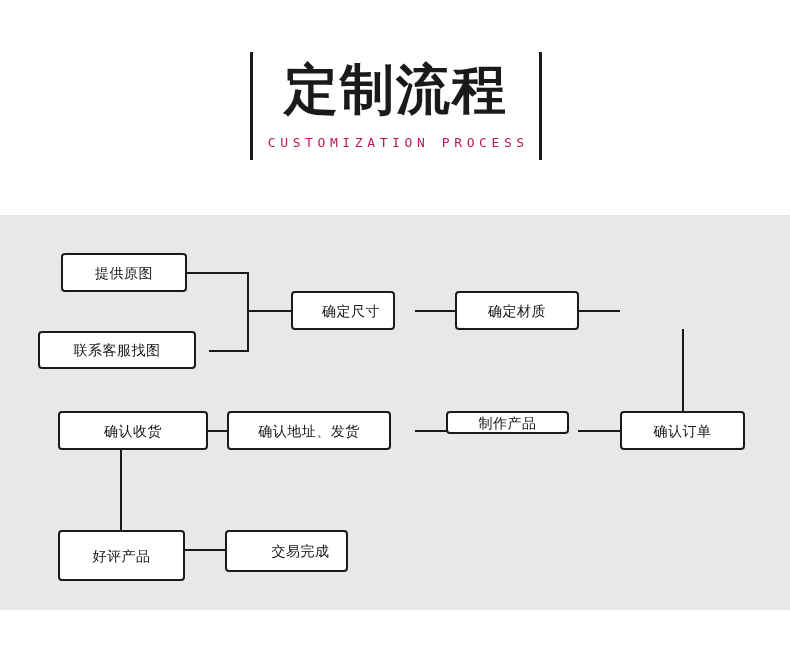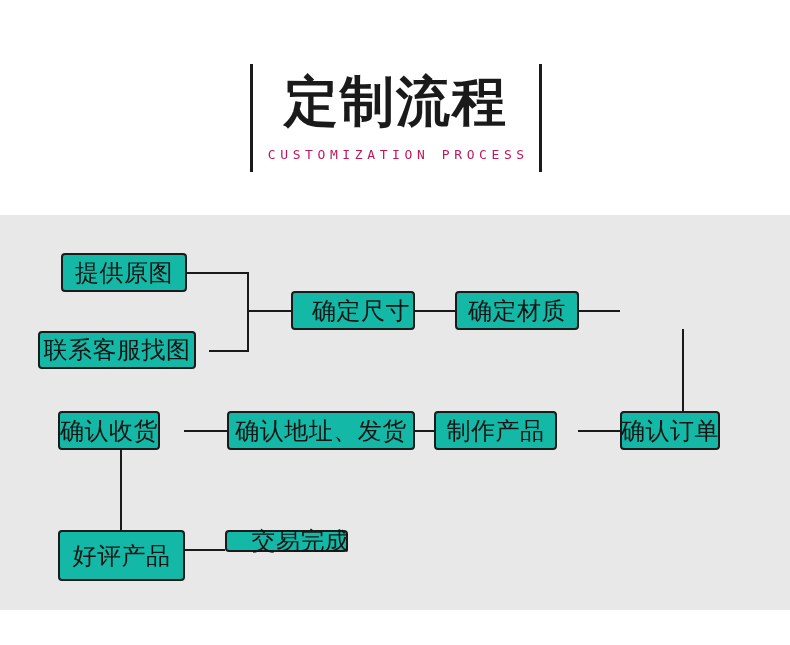--- a/index.html
+++ b/index.html
@@ -12,21 +12,21 @@
     height: 645px;
     position: relative;
     overflow: hidden;
     font-family: "DejaVu Sans", "Liberation Sans", sans-serif;
   }
 
   
   .header {
     position: absolute;
     left: 0;
-    top: 12px;
+    top: 0;
     width: 790px;
     height: 257px;
     background: #ffffff;
   }
   .header-inner {
     position: absolute;
     left: 250px;
     top: 52px;
     width: 292px;
     height: 108px;
@@ -88,26 +88,26 @@
     position: absolute;
     left: 0;
     top: 0;
   }
 
   .node {
     position: absolute;
     box-sizing: border-box;
     border: 2px solid #1a1a1a;
     border-radius: 4px;
-    background: #14b8a6;
+    background: #ffffff;
     color: #141414;
     display: flex;
     align-items: center;
     justify-content: center;
-    font-size: 24px;
+    font-size: 14px;
     line-height: 1;
     letter-spacing: 0.5px;
     white-space: nowrap;
     font-family: "DejaVu Sans", "Liberation Sans", sans-serif;
   }
 
   .footer {
     position: absolute;
     left: 0;
     top: 610px;
@@ -145,24 +145,24 @@
         <path d="M415,215.5 L455,215.5"></path>
         <path d="M184,215.5 L227,215.5"></path>
 
         <path d="M120.5,235 L120.5,315"></path>
 
         <path d="M185,334.5 L225,334.5"></path>
       </g>
     </svg>
   <div class="node" style="left: 61px; top: 38px; width: 126px; height: 39px;">提供原图</div>
       <div class="node" style="left: 38px; top: 116px; width: 158px; height: 38px;">联系客服找图</div>
-      <div class="node" style="left: 291px; top: 76px; width: 124px; height: 39px; padding-left: 16px;">确定尺寸</div>
+      <div class="node" style="left: 291px; top: 76px; width: 104px; height: 39px; padding-left: 16px;">确定尺寸</div>
       <div class="node" style="left: 455px; top: 76px; width: 124px; height: 39px;">确定材质</div>
-      <div class="node" style="left: 620px; top: 196px; width: 100px; height: 39px;">确认订单</div>
-      <div class="node" style="left: 434px; top: 196px; width: 123px; height: 39px;">制作产品</div>
-      <div class="node" style="left: 227px; top: 196px; width: 188px; height: 39px;">确认地址、发货</div>
-      <div class="node" style="left: 58px; top: 196px; width: 102px; height: 39px;">确认收货</div>
+      <div class="node" style="left: 620px; top: 196px; width: 125px; height: 39px;">确认订单</div>
+      <div class="node" style="left: 446px; top: 196px; width: 123px; height: 23px;">制作产品</div>
+      <div class="node" style="left: 227px; top: 196px; width: 164px; height: 39px;">确认地址、发货</div>
+      <div class="node" style="left: 58px; top: 196px; width: 150px; height: 39px;">确认收货</div>
       <div class="node" style="left: 58px; top: 315px; width: 127px; height: 51px;">好评产品</div>
-      <div class="node" style="left: 225px; top: 315px; width: 123px; height: 22px; padding-left: 28px;">交易完成</div>
+      <div class="node" style="left: 225px; top: 315px; width: 123px; height: 42px; padding-left: 28px;">交易完成</div>
     </div>
 </div>
 
 <div class="footer"></div>
 
 </body></html>

